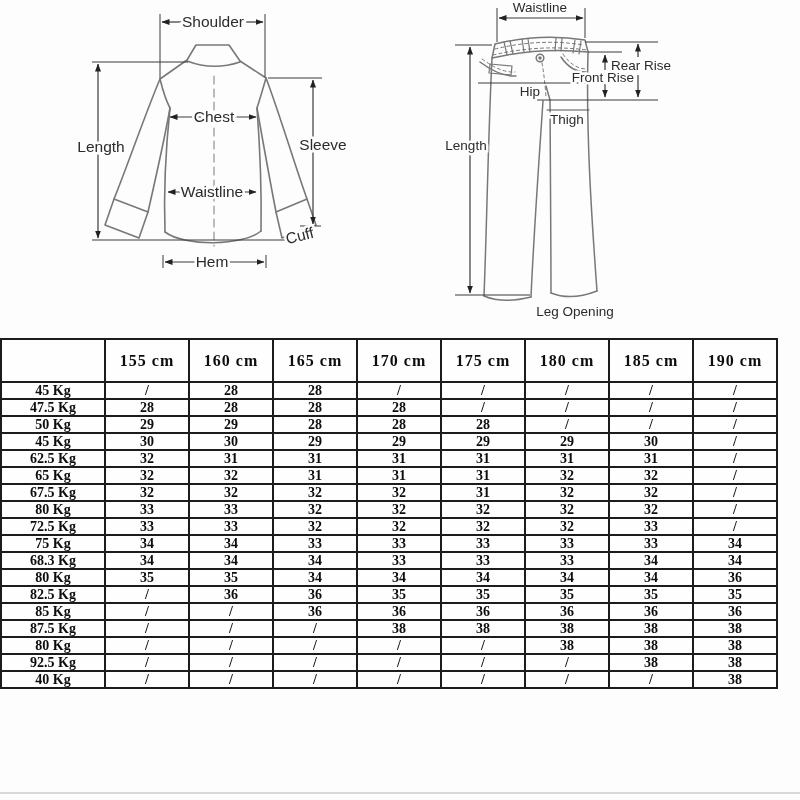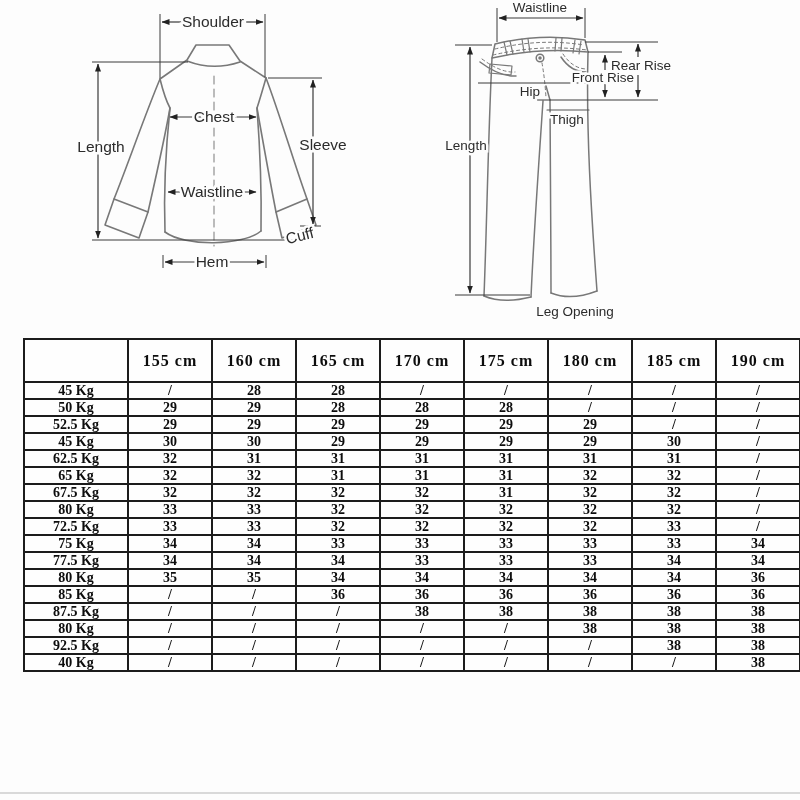--- a/index.html
+++ b/index.html
@@ -12,21 +12,21 @@
   #pants-svg { left:400px; top:0; }
 
   .lbl {
     fill:#2b2b2b; stroke:#fdfdfd; stroke-width:5px; paint-order:stroke;
     font-family:"Liberation Sans", sans-serif; font-size:15.5px;
     text-anchor:middle;
   }
   .lbl-sm { font-size:13.5px; }
 
   #size-table {
-    position:absolute; left:23px; top:338px; width:778px;
+    position:absolute; left:0; top:338px; width:778px;
     border-collapse:collapse; table-layout:fixed; background:#fefefe;
     font-family:"Liberation Serif","DejaVu Serif", serif;
   }
   #size-table th, #size-table td {
     border:2px solid #1c1c1c; text-align:center; vertical-align:middle;
     padding:0; font-weight:bold; color:#0d0d0d; overflow:hidden; white-space:nowrap;
   }
   #size-table thead th { height:41px; font-size:16px; letter-spacing:1px; }
   #size-table thead th.corner { width:102px; }
   #size-table tbody th, #size-table tbody td { height:15px; font-size:14px; line-height:1; }
@@ -167,38 +167,38 @@
           <td>/</td>
           <td>28</td>
           <td>28</td>
           <td>/</td>
           <td>/</td>
           <td>/</td>
           <td>/</td>
           <td>/</td>
         </tr>
         <tr>
+          <th>47.5 Kg</th>
+          <td>28</td>
+          <td>28</td>
+          <td>28</td>
+          <td>28</td>
+          <td>/</td>
+          <td>/</td>
+          <td>/</td>
+          <td>/</td>
+        </tr>
+        <tr>
           <th>50 Kg</th>
           <td>29</td>
           <td>29</td>
           <td>28</td>
           <td>28</td>
           <td>28</td>
           <td>/</td>
-          <td>/</td>
-          <td>/</td>
-        </tr>
-        <tr>
-          <th>52.5 Kg</th>
-          <td>29</td>
-          <td>29</td>
-          <td>29</td>
-          <td>29</td>
-          <td>29</td>
-          <td>29</td>
           <td>/</td>
           <td>/</td>
         </tr>
         <tr>
           <th>45 Kg</th>
           <td>30</td>
           <td>30</td>
           <td>29</td>
           <td>29</td>
           <td>29</td>
@@ -266,40 +266,51 @@
           <td>34</td>
           <td>34</td>
           <td>33</td>
           <td>33</td>
           <td>33</td>
           <td>33</td>
           <td>33</td>
           <td>34</td>
         </tr>
         <tr>
-          <th>77.5 Kg</th>
+          <th>68.3 Kg</th>
           <td>34</td>
           <td>34</td>
           <td>34</td>
           <td>33</td>
           <td>33</td>
           <td>33</td>
           <td>34</td>
           <td>34</td>
         </tr>
         <tr>
           <th>80 Kg</th>
           <td>35</td>
           <td>35</td>
           <td>34</td>
           <td>34</td>
           <td>34</td>
           <td>34</td>
           <td>34</td>
           <td>36</td>
+        </tr>
+        <tr>
+          <th>82.5 Kg</th>
+          <td>/</td>
+          <td>36</td>
+          <td>36</td>
+          <td>35</td>
+          <td>35</td>
+          <td>35</td>
+          <td>35</td>
+          <td>35</td>
         </tr>
         <tr>
           <th>85 Kg</th>
           <td>/</td>
           <td>/</td>
           <td>36</td>
           <td>36</td>
           <td>36</td>
           <td>36</td>
           <td>36</td>

